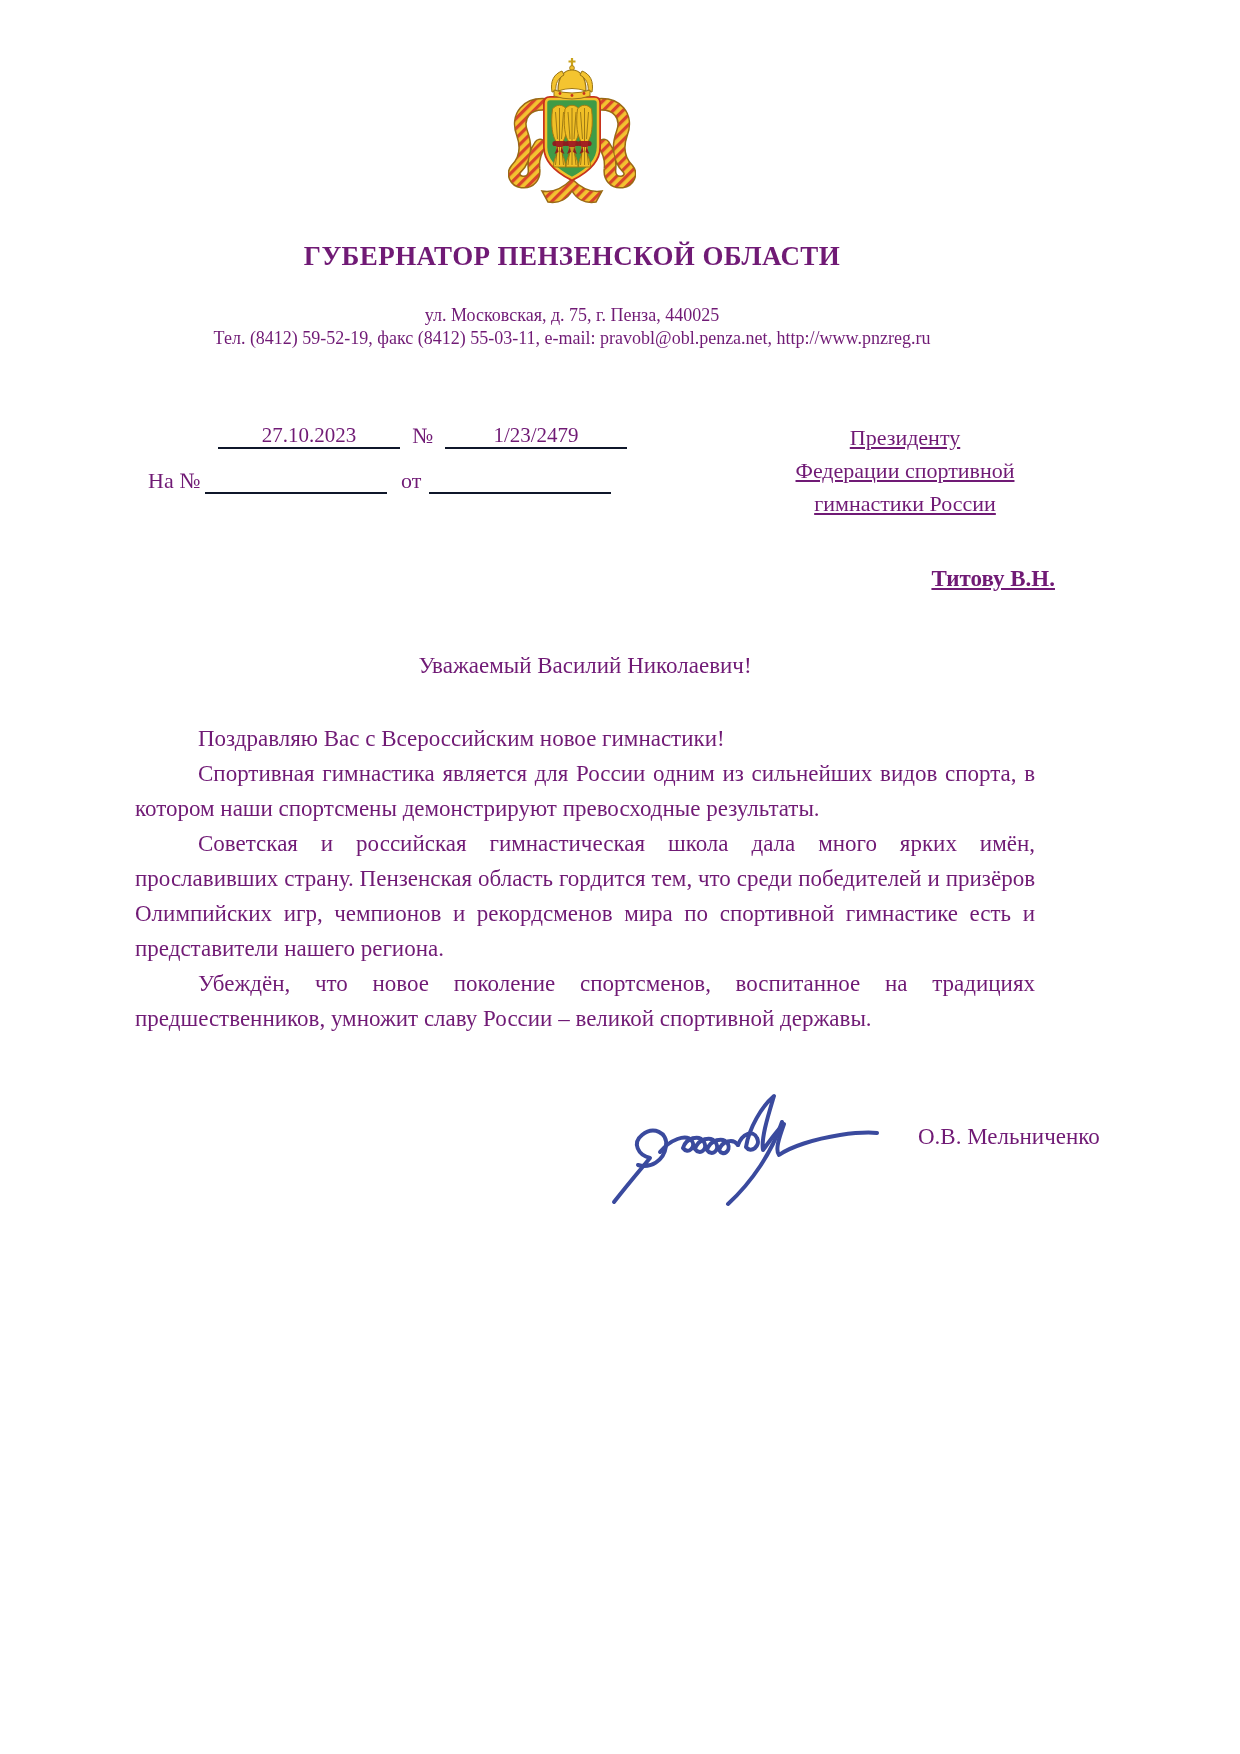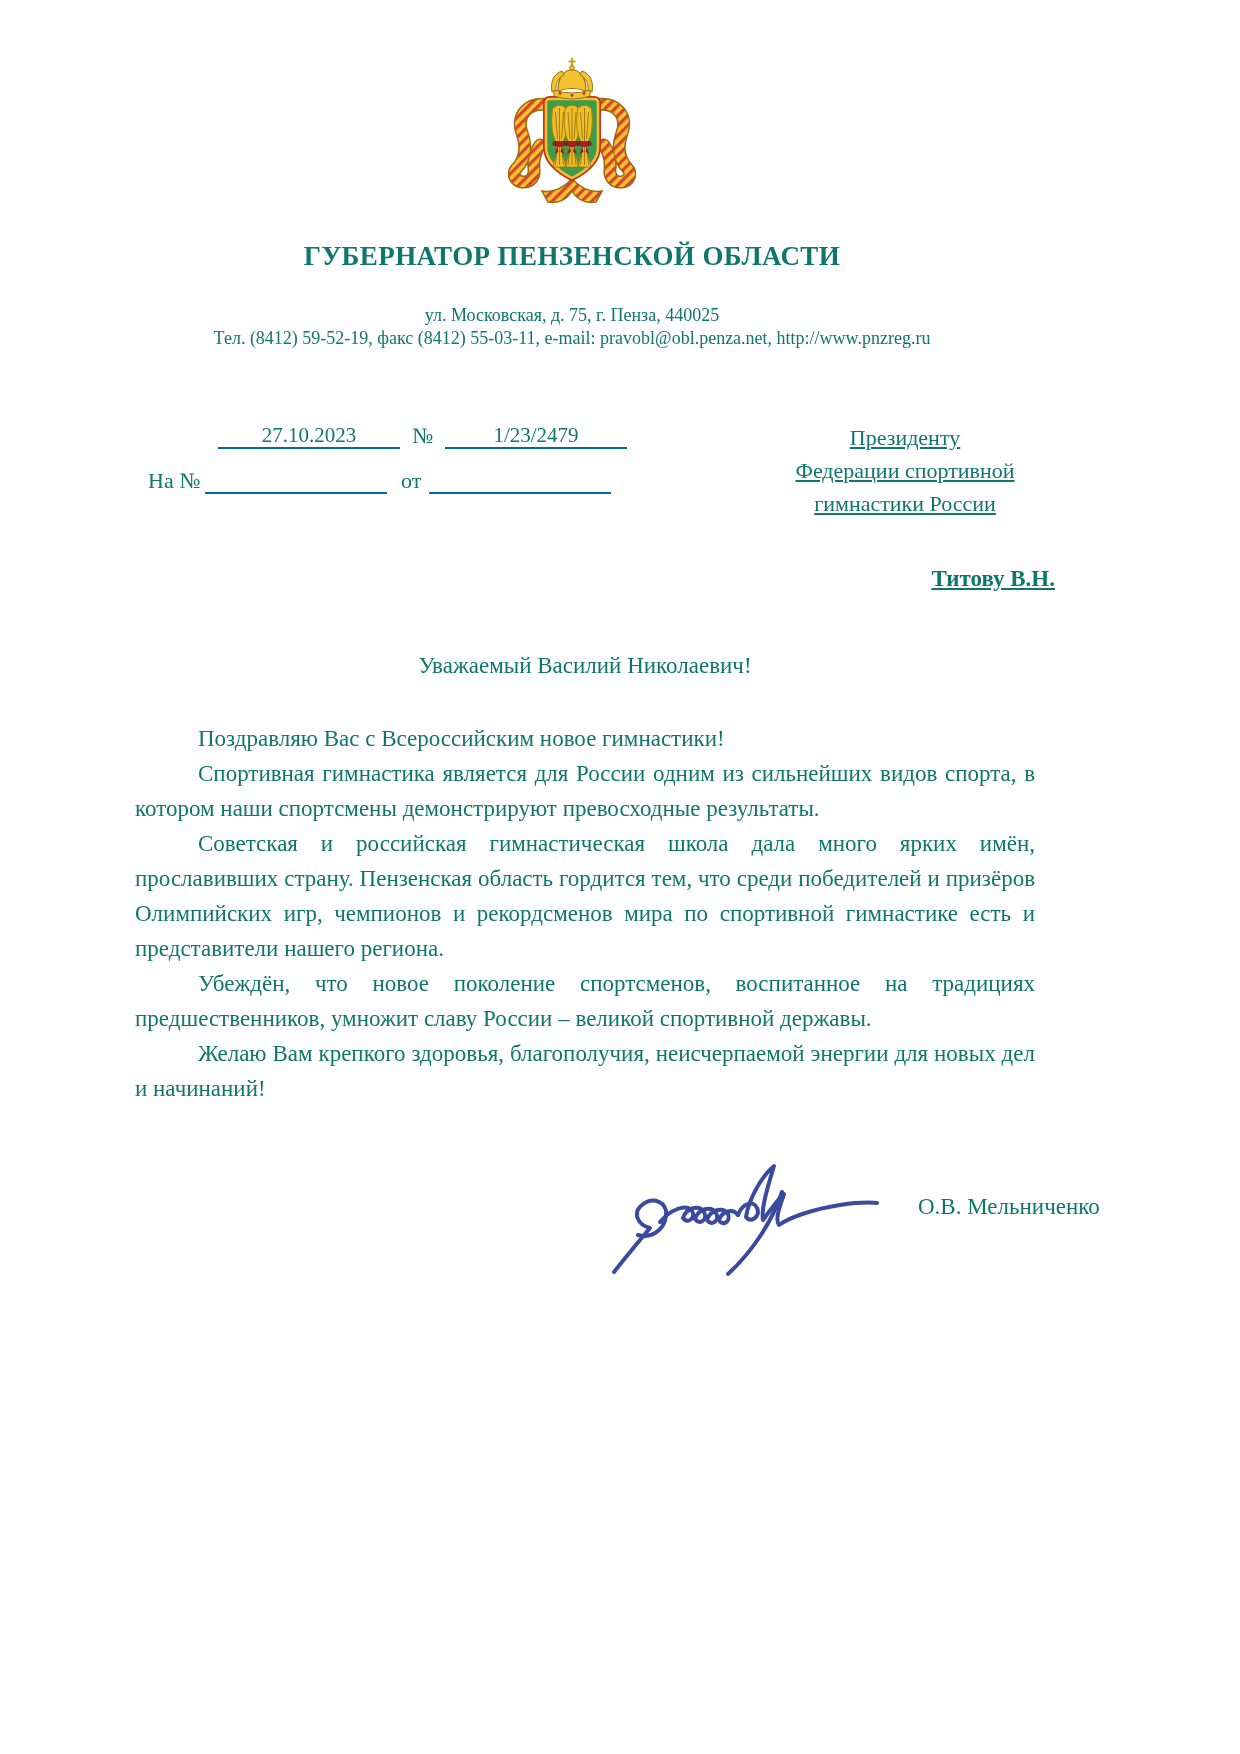--- a/index.html
+++ b/index.html
@@ -1,42 +1,42 @@
 <!DOCTYPE html>
 <html><head>
 <meta charset="utf-8">
 <style>
   html,body { margin:0; padding:0; background:#ffffff; }
   .page {
     position:relative;
     width:1240px; height:1754px;
     background:#ffffff;
     font-family:"Liberation Serif","DejaVu Serif",serif;
-    color:#0f766e;
+    color:#701a75;
     overflow:hidden;
   }
   
   .letterhead { width:1010px; margin:0 0 0 67px; text-align:center; }
   .arms-wrap { width:128px; height:150px; margin:55px auto 0; }
   .org-title {
     margin:36px 0 0; font-size:27px; font-weight:bold;
     letter-spacing:0.4px; line-height:30px; text-align:center;
   }
   .addr-block { margin-top:33px; font-size:18px; line-height:23px; }
   
   .content { margin-left:135px; width:900px; }
   .ref-row { display:flex; align-items:flex-start; width:920px; margin-top:71px; }
   .ref-block { font-size:22px; width:500px; flex:none; }
   .ref-line { display:flex; align-items:flex-end; }
   .ref-line1 { margin-left:83px; }
   .ref-line2 { margin-top:17px; }
   .blank {
     display:flex; justify-content:center; align-items:flex-end;
     width:182px; height:26px; flex:none;
-    border-bottom:2px solid #0369a1;
+    border-bottom:2px solid #0f172a;
     font-size:21px; line-height:24px;
   }
   .lbl { line-height:26px; }
   .nom { margin:0 12px; }
   .na-lbl { width:70px; padding-left:13px; box-sizing:border-box; flex:none; }
   .ot { margin:0 8px 0 14px; }
   .recipient {
     margin-left:auto; width:300px; flex:none;
     text-align:center; font-size:22px; line-height:33px;text-decoration:underline;
   }
@@ -140,21 +140,20 @@
       </div>
     </section>
 
     <div class="salutation">Уважаемый Василий Николаевич!</div>
 
     <main class="letter-body">
       <p>Поздравляю Вас с Всероссийским новое гимнастики!</p>
       <p>Спортивная гимнастика является для России одним из сильнейших видов спорта, в котором наши спортсмены демонстрируют превосходные результаты.</p>
       <p>Советская и российская гимнастическая школа дала много ярких имён, прославивших страну. Пензенская область гордится тем, что среди победителей и призёров Олимпийских игр, чемпионов и рекордсменов мира по спортивной гимнастике есть и представители нашего региона.</p>
       <p>Убеждён, что новое поколение спортсменов, воспитанное на традициях предшественников, умножит славу России – великой спортивной державы.</p>
-      <p>Желаю Вам крепкого здоровья, благополучия, неисчерпаемой энергии для новых дел и начинаний!</p>
     </main>
 
     <div class="sig-row">
       <svg class="sig-svg" viewBox="0 0 290 160" width="290" height="160" aria-hidden="true">
         <g fill="none" stroke="#3a4a9e" stroke-width="4" stroke-linecap="round" stroke-linejoin="round">
           <path d="M14 152 C28 134 40 120 50 108 C38 105 32 93 42 85 C53 76 68 82 66 96 C64 111 50 119 38 115"></path>
           <path d="M60 102 C70 90 86 83 92 91 C96 97 88 105 83 98 C86 88 99 84 104 92 C108 99 100 106 95 99 C98 89 111 85 116 93 C120 100 112 107 107 100 C110 90 123 86 128 94 C131 101 123 107 119 100 C122 91 133 88 138 95"></path>
           <path d="M138 95 C142 84 153 79 157 88 C161 96 151 104 146 97 C149 78 162 56 174 46 C168 66 161 88 163 100 C169 92 177 80 184 74 C179 88 175 100 179 105 C190 97 214 89 240 85 C254 83 267 82 277 83"></path>
           <path d="M182 72 C172 102 152 132 128 154"></path>
         </g>

